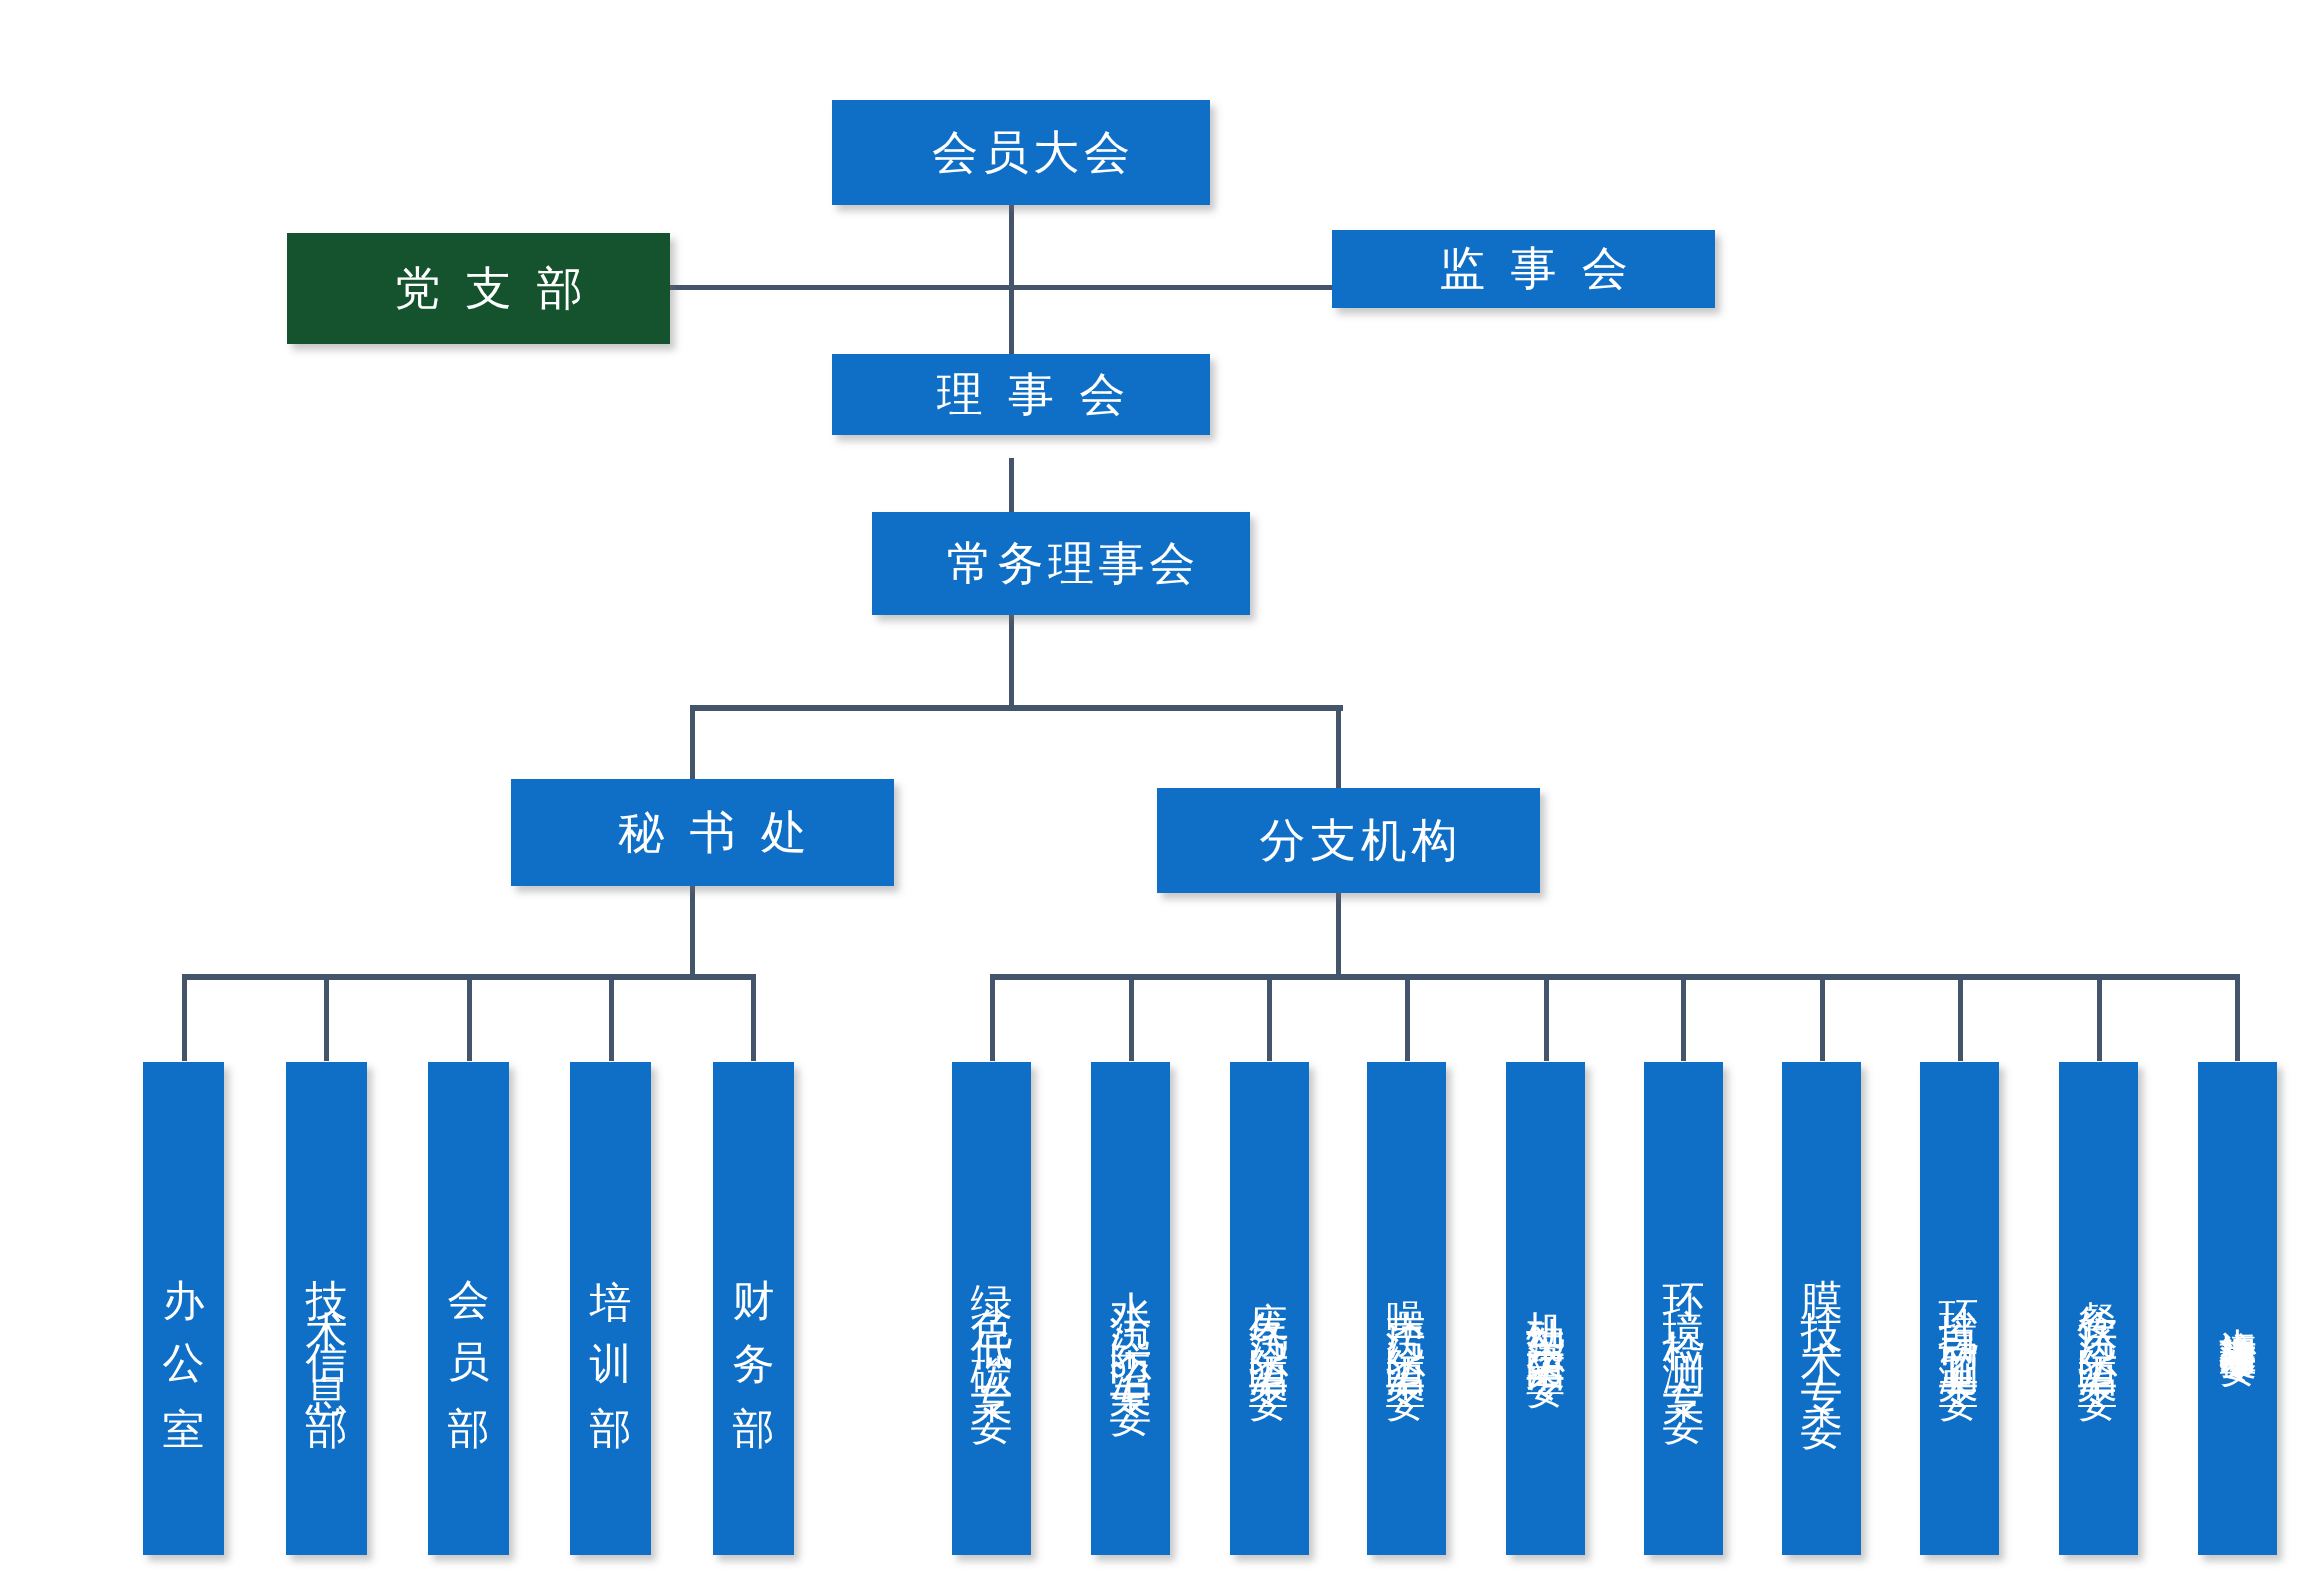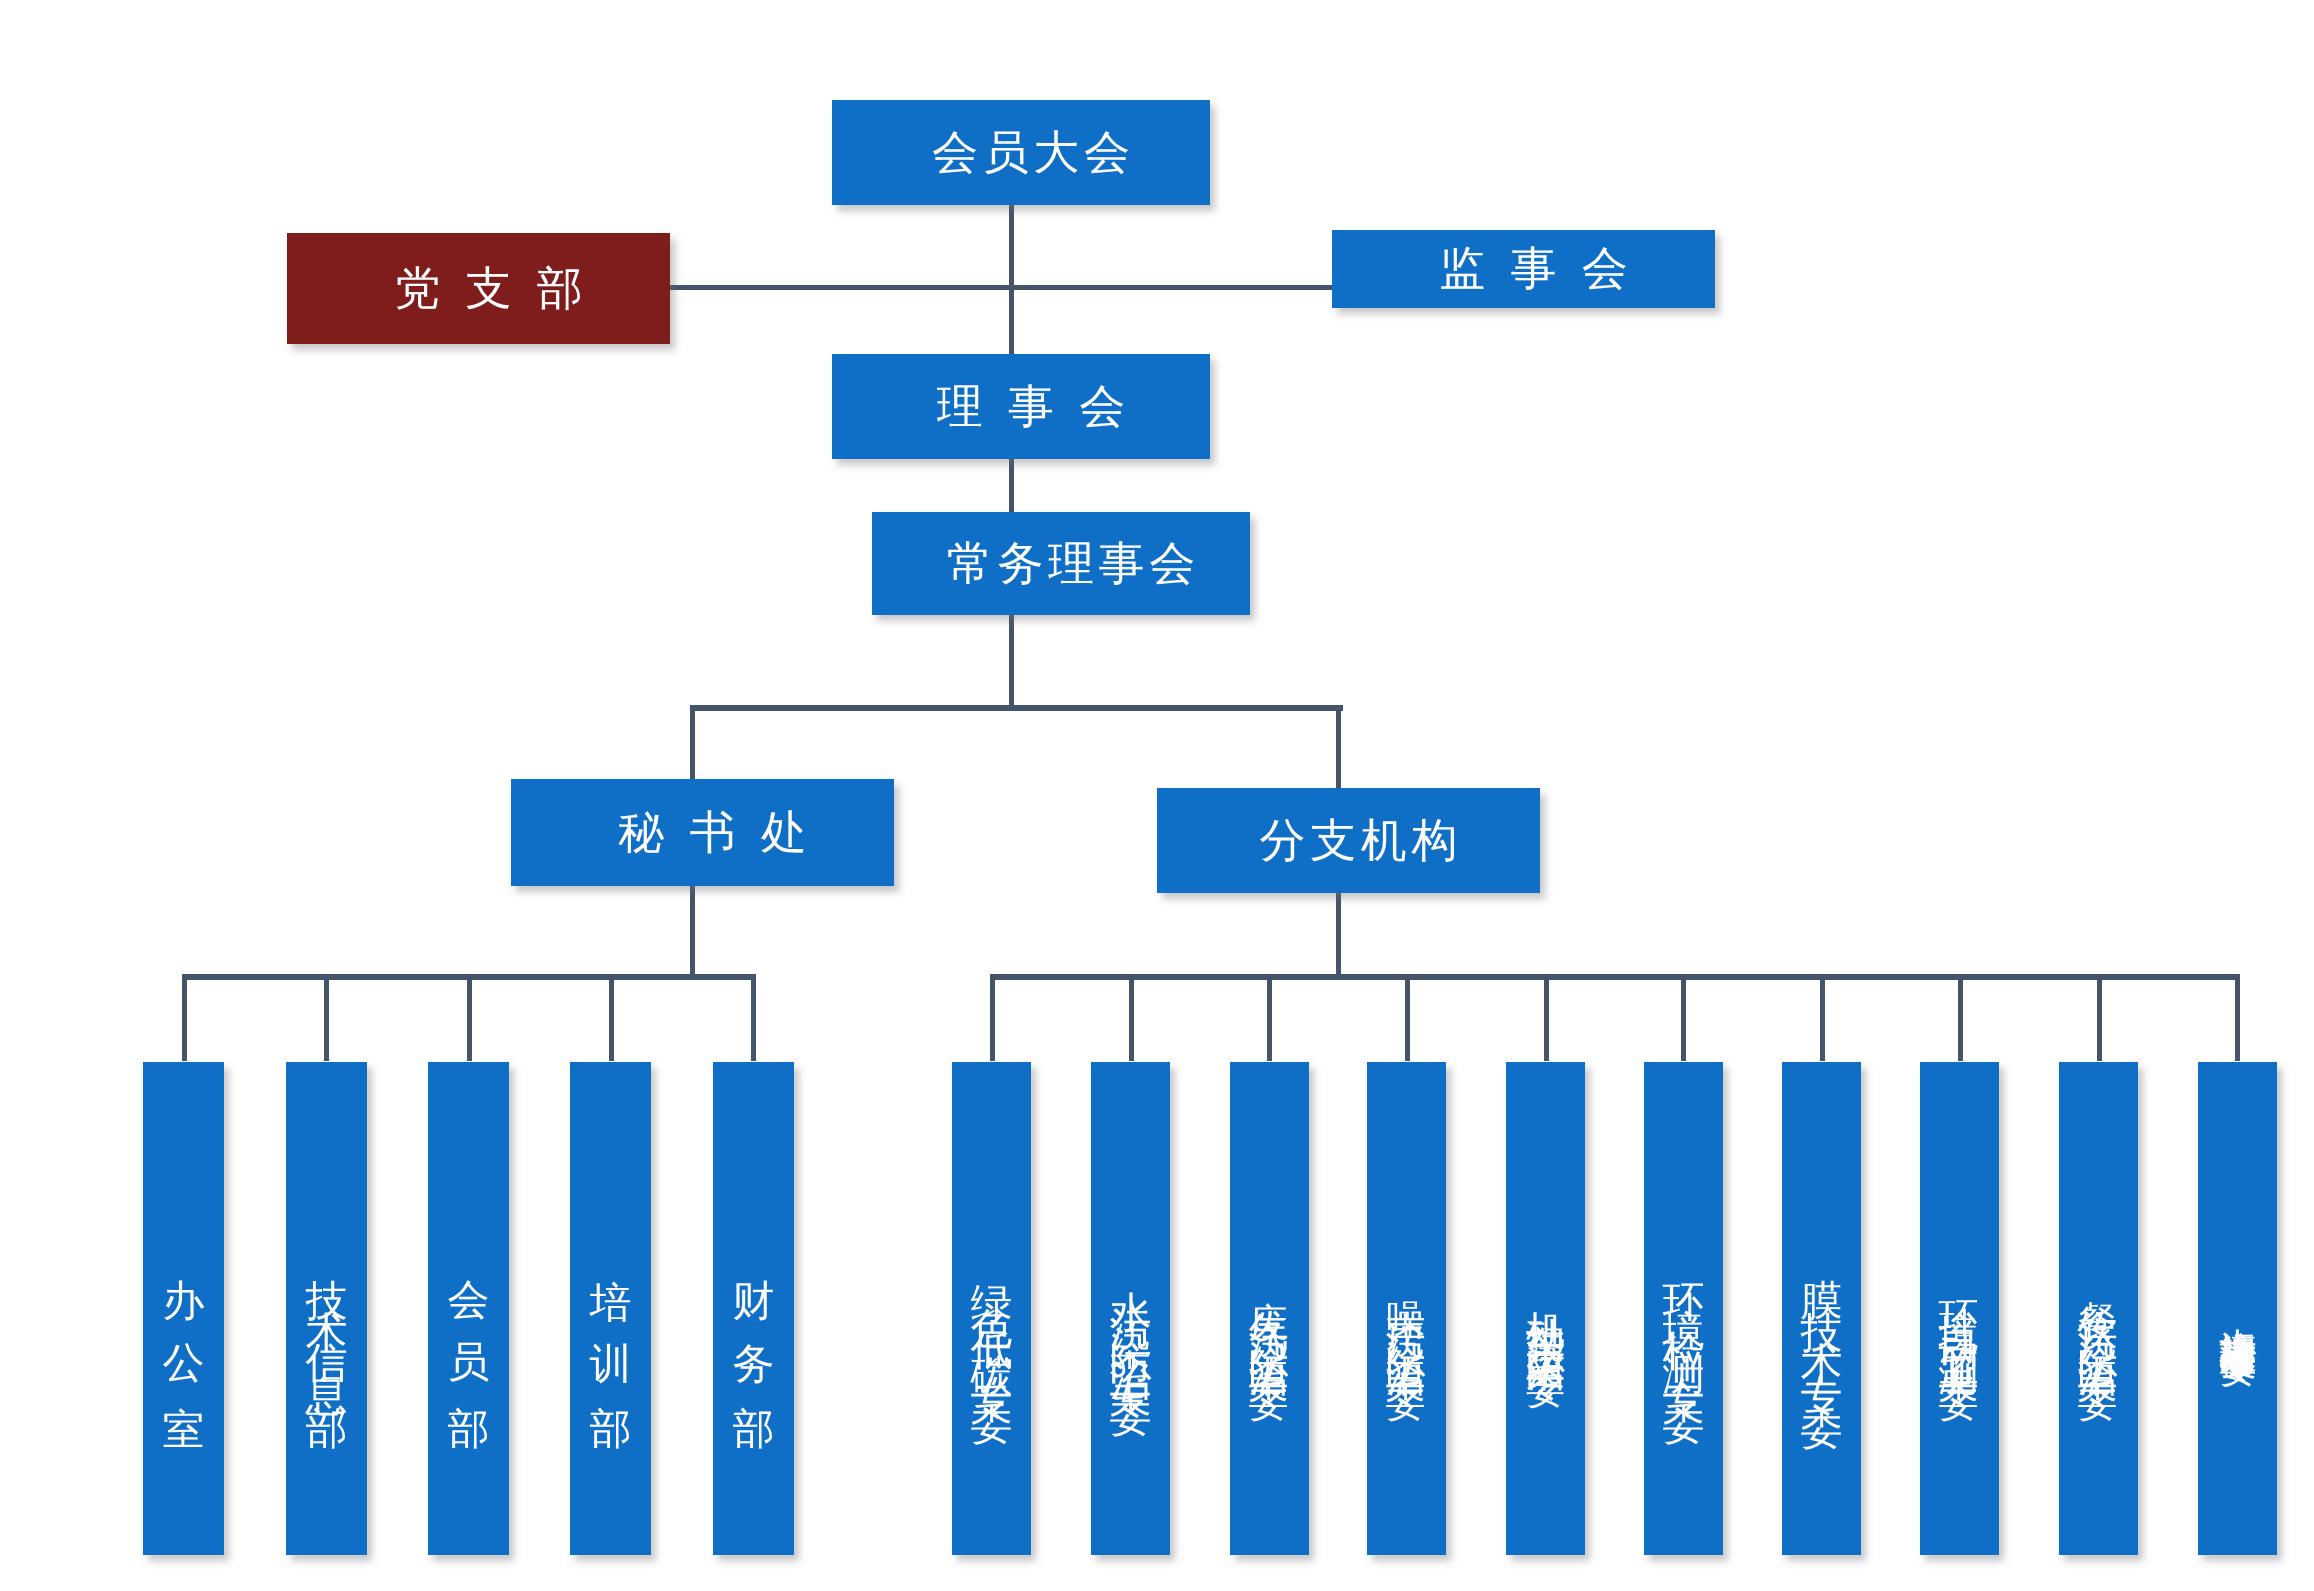--- a/index.html
+++ b/index.html
@@ -12,21 +12,21 @@
   
   .hbox{
     position:absolute;
     background:#0F6FC6;
     color:#ffffff;
     display:flex;align-items:center;justify-content:center;
     font-size:46px;
     box-shadow:4.6px 5.5px 7.3px rgba(110,110,110,0.38);
     padding-left:20px;
   }
-  .hbox.red{background:#7f1d1d;}
+  .hbox.red{background:#14532d;}
   .lsw span{letter-spacing:.55em;margin-right:-.55em;}
   .lsm span{letter-spacing:.10em;margin-right:-.10em;}
 
   
   .vbox{
     position:absolute;
     top:1062px;height:493px;width:81px;
     background:#0F6FC6;color:#ffffff;
     display:flex;align-items:center;justify-content:center;
     writing-mode:vertical-rl;text-orientation:upright;
@@ -81,21 +81,21 @@
   </div>
 
   <div class="hbox red lsw" style="left:287px;top:233px;width:363px;height:111px;">
     <span>党支部</span>
   </div>
 
   <div class="hbox lsw" style="left:1332px;top:230px;width:363px;height:78px;">
     <span>监事会</span>
   </div>
 
-  <div class="hbox lsw" style="left:832px;top:354px;width:358px;height:105px;">
+  <div class="hbox lsw" style="left:832px;top:354px;width:358px;height:81px;">
     <span>理事会</span>
   </div>
 
   <div class="hbox lsm" style="left:832px;top:512px;width:358px;height:103px;margin-left:40px;">
     <span>常务理事会</span>
   </div>
 
   <div class="hbox lsw" style="left:511px;top:779px;width:363px;height:107px;">
     <span>秘书处</span>
   </div>

